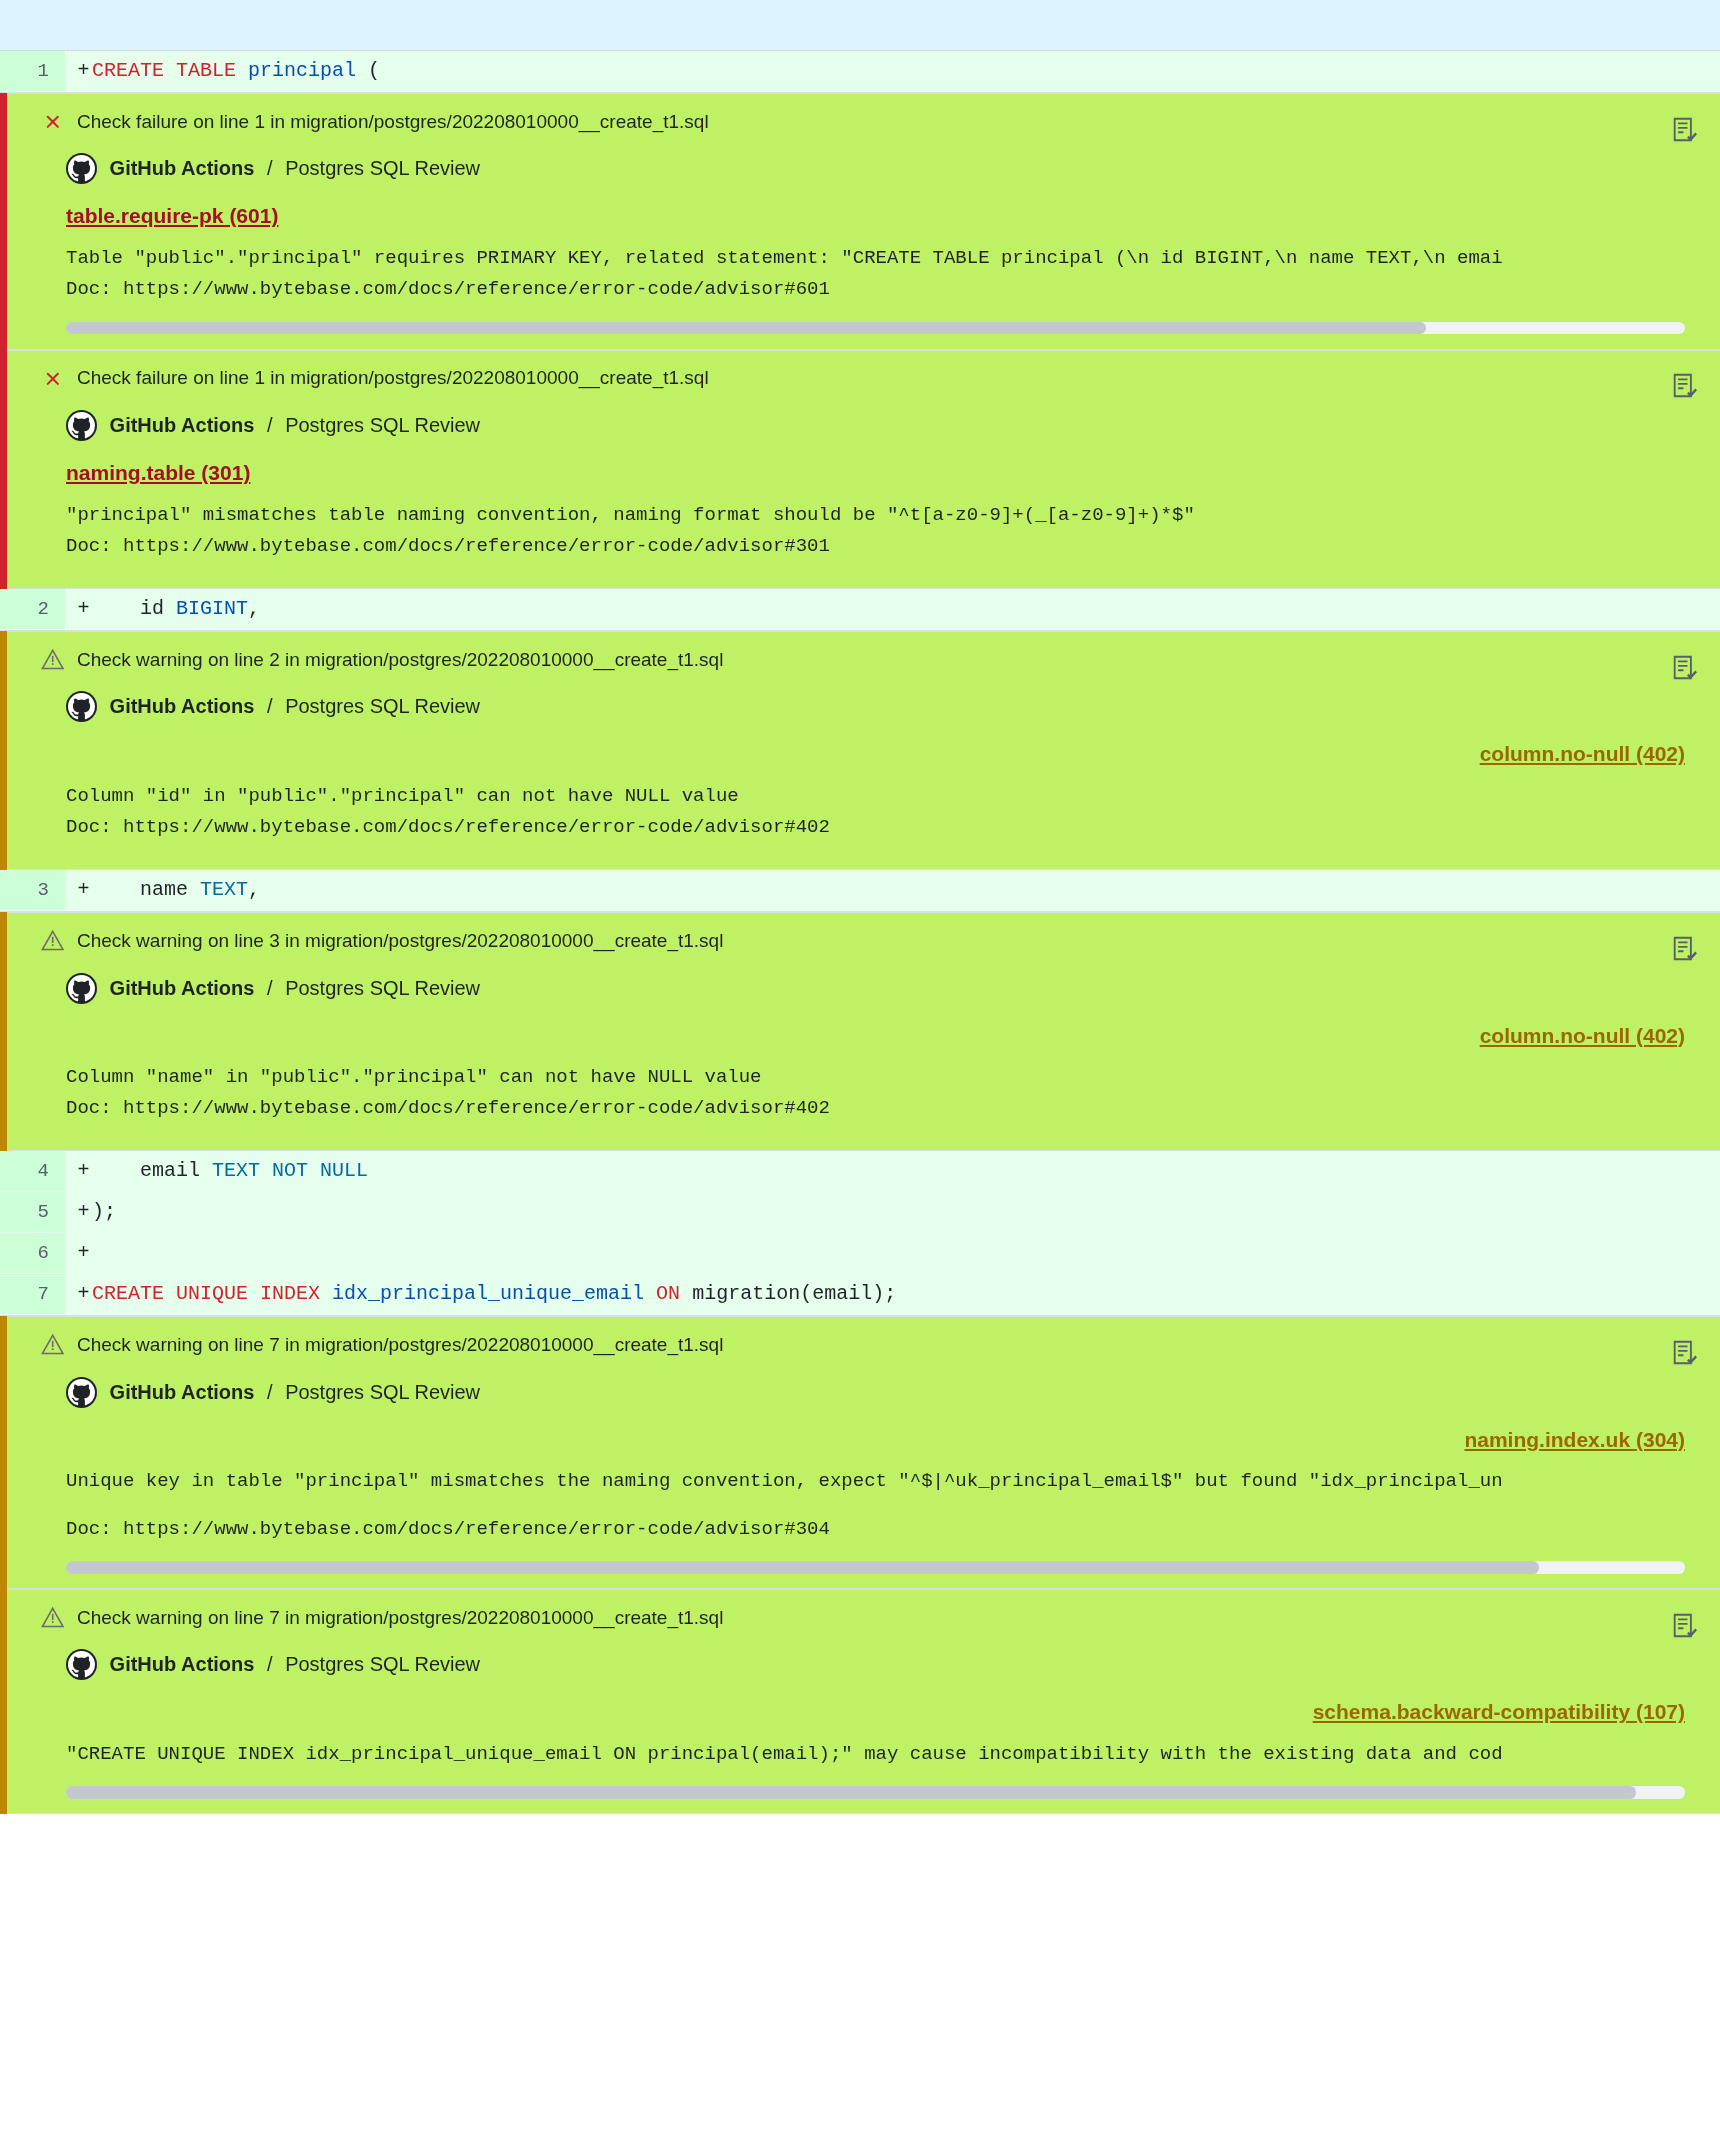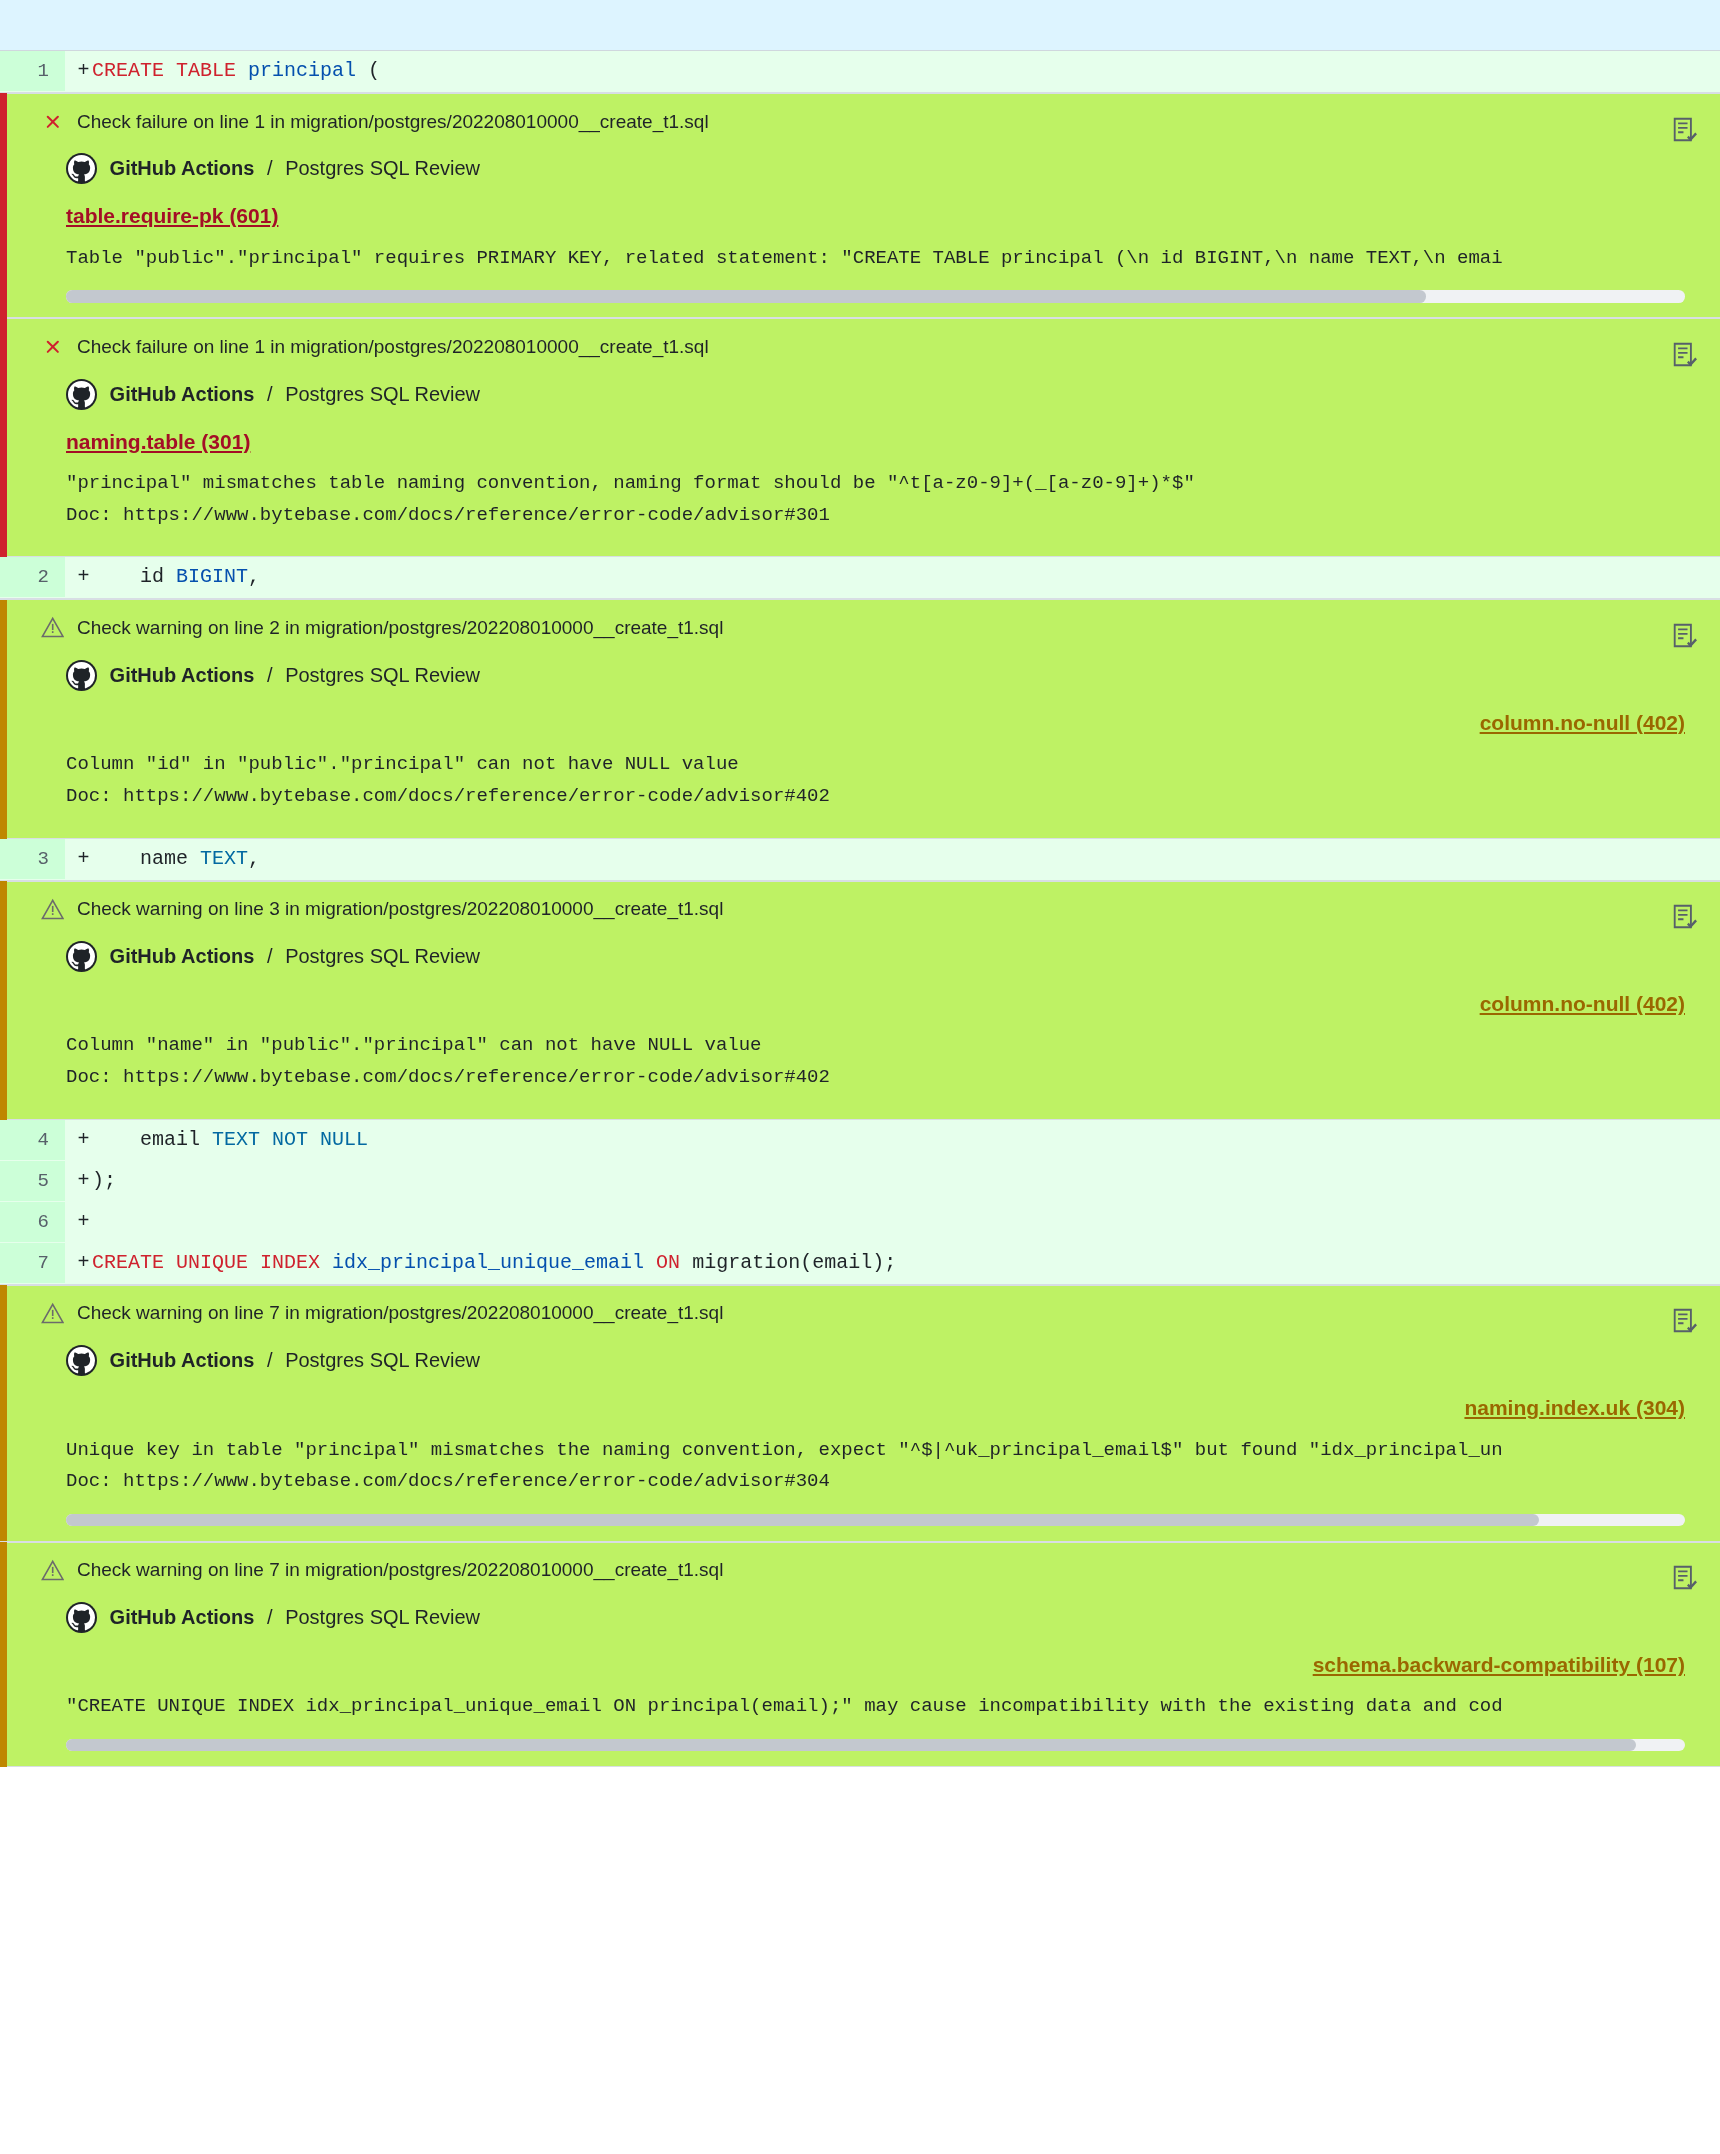--- a/index.html
+++ b/index.html
@@ -219,20 +219,21 @@
               <svg width="27" height="27" viewBox="0 0 16 16" aria-hidden="true">
                 <path fill="#ffffff" d="M8 0C3.58 0 0 3.58 0 8c0 3.54 2.29 6.53 5.47 7.59.4.07.55-.17.55-.38 0-.19-.01-.82-.01-1.49-2.01.37-2.53-.49-2.69-.94-.09-.23-.48-.94-.82-1.13-.28-.15-.68-.52-.01-.53.63-.01 1.08.58 1.23.82.72 1.21 1.87.87 2.33.66.07-.52.28-.87.51-1.07-1.78-.2-3.64-.89-3.64-3.95 0-.87.31-1.59.82-2.15-.08-.2-.36-1.02.08-2.12 0 0 .67-.21 2.2.82a7.4 7.4 0 014 0c1.53-1.04 2.2-.82 2.2-.82.44 1.1.16 1.92.08 2.12.51.56.82 1.27.82 2.15 0 3.07-1.87 3.75-3.65 3.95.29.25.54.73.54 1.48 0 1.07-.01 1.93-.01 2.2 0 .21.15.46.55.38A8.01 8.01 0 0016 8c0-4.42-3.58-8-8-8z"></path>
               </svg>
             </span>
             <span class="actor-name">GitHub Actions</span>
             <span class="actor-sep">/</span>
             <span class="actor-check">Postgres SQL Review</span>
           </div>
           <div class="ann-rule error">table.require-pk (601)</div>
           <div class="ann-body">Table "public"."principal" requires PRIMARY KEY, related statement: "CREATE TABLE principal (\n id BIGINT,\n name TEXT,\n emai</div>
+          <div class="ann-body ann-doc" style="margin-top: 0px;">Doc: https://www.bytebase.com/docs/reference/error-code/advisor#601</div>
           <div class="hscroll">
             <div class="thumb" style="width: 84%;"></div>
           </div>
         </div>
       </div>
       <div class="annotation error">
         <div class="ann-inner">
           <div class="ann-head">
             <span class="ann-status-icon">
               <svg width="21.6" height="21.6" viewBox="0 0 16 16" aria-hidden="true">
@@ -394,21 +395,21 @@
               <svg width="27" height="27" viewBox="0 0 16 16" aria-hidden="true">
                 <path fill="#ffffff" d="M8 0C3.58 0 0 3.58 0 8c0 3.54 2.29 6.53 5.47 7.59.4.07.55-.17.55-.38 0-.19-.01-.82-.01-1.49-2.01.37-2.53-.49-2.69-.94-.09-.23-.48-.94-.82-1.13-.28-.15-.68-.52-.01-.53.63-.01 1.08.58 1.23.82.72 1.21 1.87.87 2.33.66.07-.52.28-.87.51-1.07-1.78-.2-3.64-.89-3.64-3.95 0-.87.31-1.59.82-2.15-.08-.2-.36-1.02.08-2.12 0 0 .67-.21 2.2.82a7.4 7.4 0 014 0c1.53-1.04 2.2-.82 2.2-.82.44 1.1.16 1.92.08 2.12.51.56.82 1.27.82 2.15 0 3.07-1.87 3.75-3.65 3.95.29.25.54.73.54 1.48 0 1.07-.01 1.93-.01 2.2 0 .21.15.46.55.38A8.01 8.01 0 0016 8c0-4.42-3.58-8-8-8z"></path>
               </svg>
             </span>
             <span class="actor-name">GitHub Actions</span>
             <span class="actor-sep">/</span>
             <span class="actor-check">Postgres SQL Review</span>
           </div>
           <div class="ann-rule warning">naming.index.uk (304)</div>
           <div class="ann-body">Unique key in table "principal" mismatches the naming convention, expect "^$|^uk_principal_email$" but found "idx_principal_un</div>
-          <div class="ann-body ann-doc" style="margin-top: 0px;">Doc: https://www.bytebase.com/docs/reference/error-code/advisor#304</div>
+          <div class="ann-body ann-doc" style="margin-top: 16px;">Doc: https://www.bytebase.com/docs/reference/error-code/advisor#304</div>
           <div class="hscroll">
             <div class="thumb" style="width: 91%;"></div>
           </div>
         </div>
       </div>
       <div class="annotation warning">
         <div class="ann-inner">
           <div class="ann-head">
             <span class="ann-status-icon">
               <svg width="23.4" height="23.4" viewBox="0 0 16 16" aria-hidden="true">

